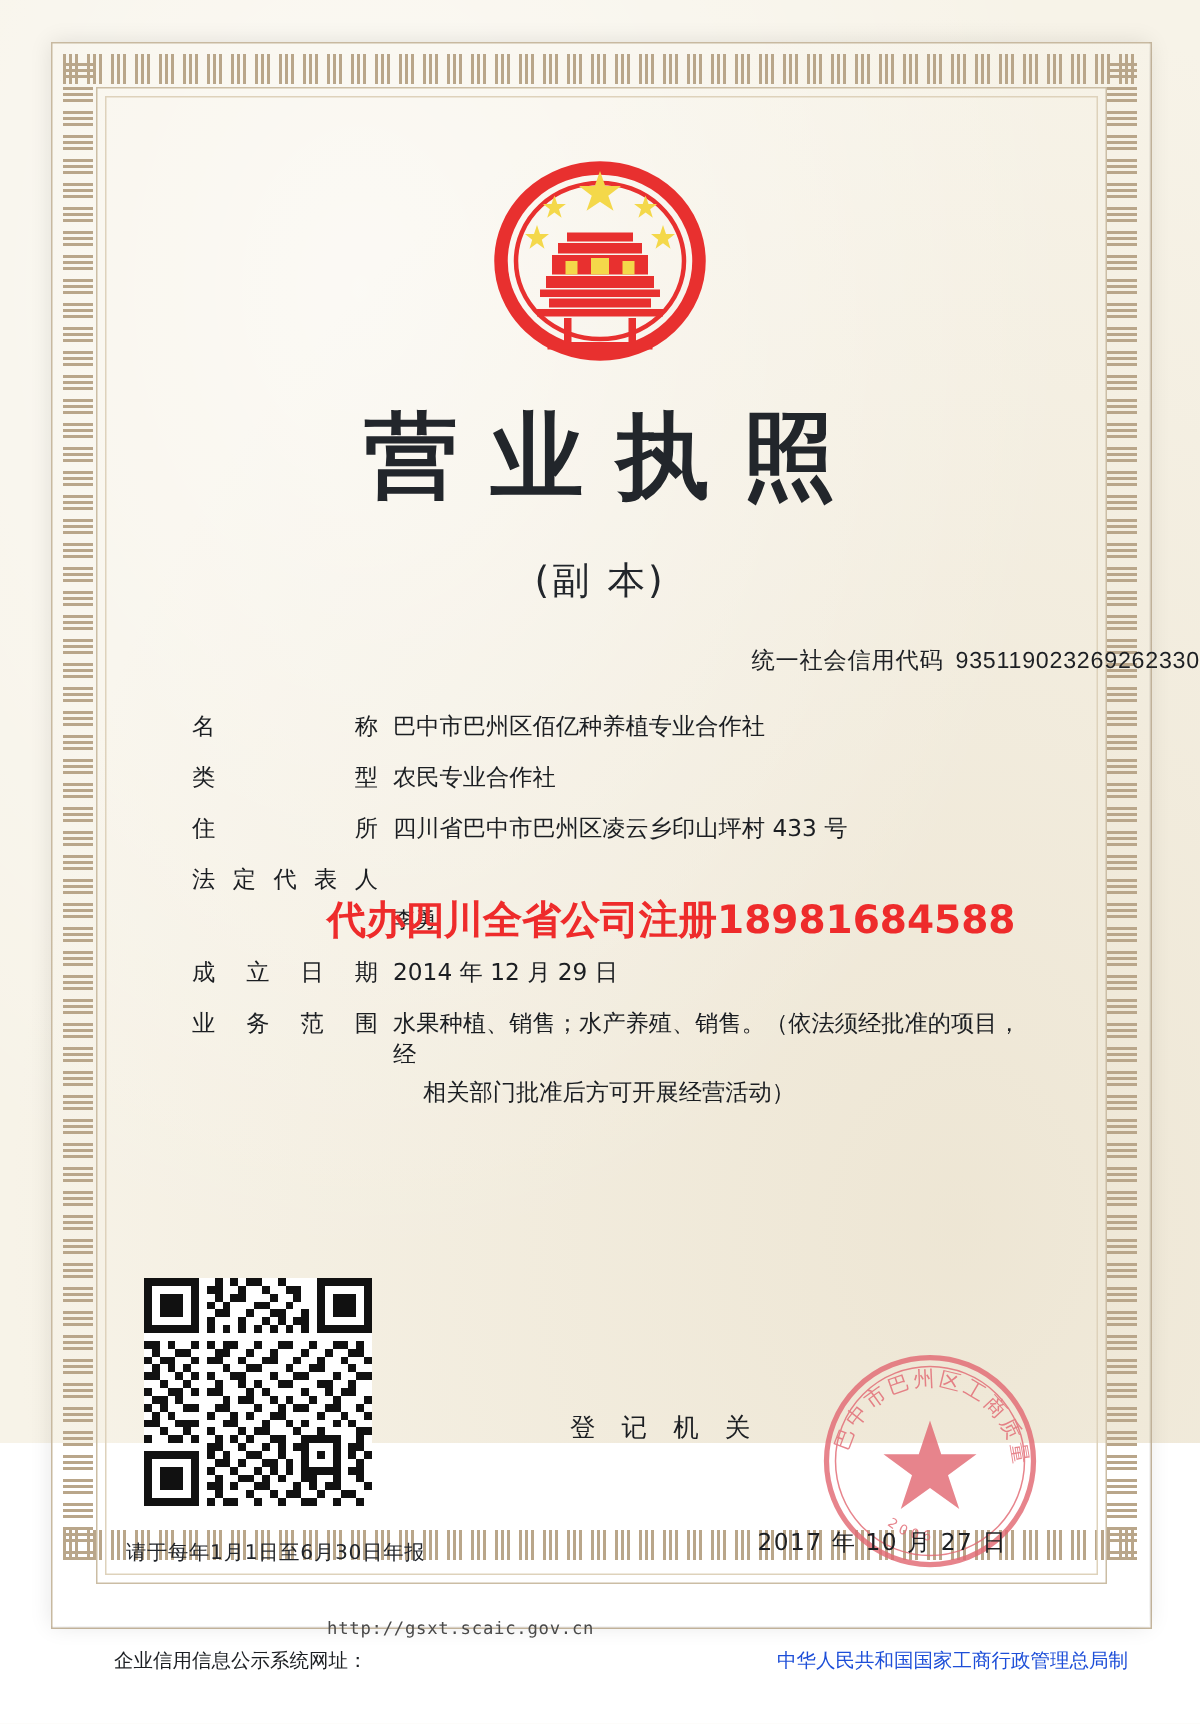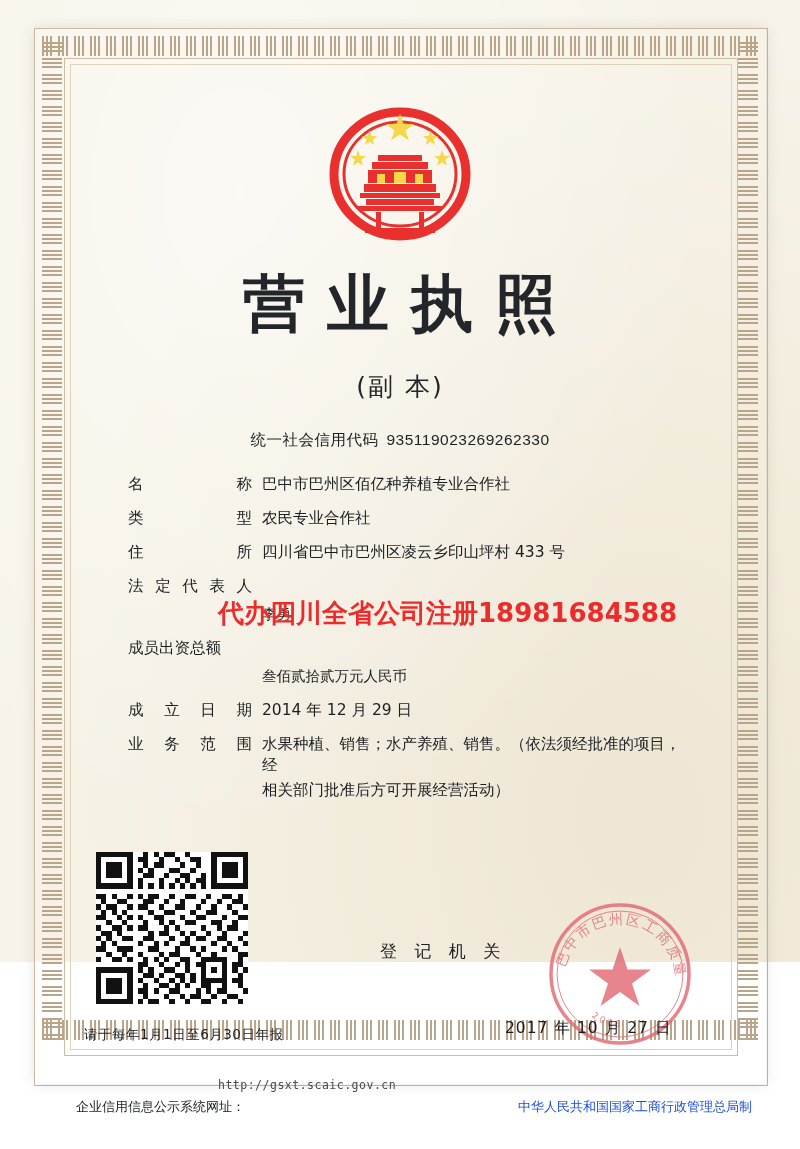--- a/index.html
+++ b/index.html
@@ -108,21 +108,21 @@
     text-align: center;
     font-family: "DejaVu Sans", "Liberation Sans", sans-serif;
     font-size: 25px;
     color: #22262b;
     letter-spacing: 2px;
   }
 
   .credit-code {
     position: absolute;
     top: 430px; left: 0; width: 800px;
-    text-align: center;
+    text-align: right;
     font-family: "DejaVu Sans", "Liberation Sans", sans-serif;
     font-size: 15.5px;
     color: #1d2024;
     letter-spacing: 0.5px;
   }
   .credit-code .code-num {
     font-family: "Liberation Sans", sans-serif;
     letter-spacing: 0.5px;
     margin-left: 8px;
   }
@@ -160,20 +160,21 @@
     word-break: break-all;
   }
   .field-value.hand {
     font-family: "DejaVu Serif", "Liberation Serif", serif;
     font-size: 14.5px;
     margin-top: 28px;
   }
   .field-value .line2 {
     display: block;
     margin-top: 4px;
+    margin-left: 20px;
   }
 
   
   .qr {
     position: absolute;
     left: 96px; top: 852px;
     width: 152px; height: 152px;
     background: #ffffff;
   }
   .qr svg { display: block; }
@@ -345,26 +346,20 @@
       <div class="field-label">
         <span>法</span>
         <span>定</span>
         <span>代</span>
         <span>表</span>
         <span>人</span>
       </div>
       <div class="field-value hand">李勇</div>
     </div>
 
-    <div class="field-row">
-      <div class="field-label">
-        <span>成员出资总额</span>
-      </div>
-      <div class="field-value hand">叁佰贰拾贰万元人民币</div>
-    </div>
 
     <div class="field-row">
       <div class="field-label">
         <span>成</span>
         <span>立</span>
         <span>日</span>
         <span>期</span>
       </div>
       <div class="field-value">2014 年 12 月 29 日</div>
     </div>

